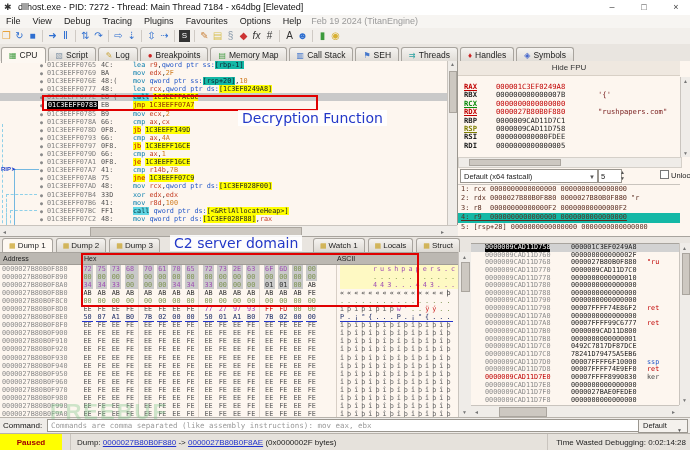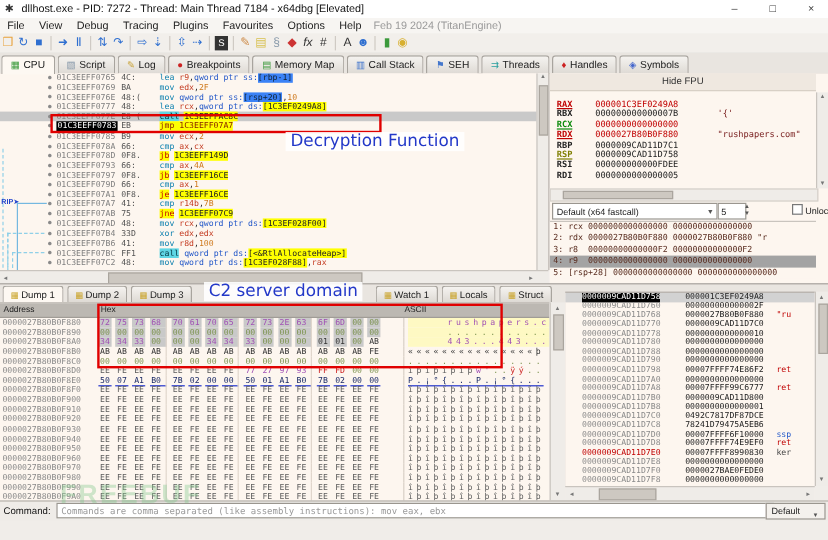--- a/index.html
+++ b/index.html
@@ -35,21 +35,21 @@
   #disasm{position:absolute;left:0;top:61px;width:457px;height:164px;background:#fdf6ef;border-right:1px solid #9a968f;overflow:hidden;}
   .drow{position:relative;height:8.1px;line-height:8.1px;font-size:6.8px;white-space:pre;}
   .drow.sel{background:#c9c9c9;}
   .gdot{position:absolute;left:40px;top:0;color:#8a8a8a;font-size:5px;}
   .daddr{position:absolute;left:47px;color:#7f7f7f;}
   .drow.rip .daddr{background:#000;color:#fff;padding:0 1px;}
   .dbytes{position:absolute;left:101px;color:#555;}
   .dins{position:absolute;left:133px;white-space:pre;}
   .t-mn{color:#0a7fae}.t-kw{color:#2156c8}.t-seg{color:#2156c8}
   .t-reg{color:#c43c22}.t-num{color:#cf7a1e}.t-pl{color:#333}
-  .t-mem{background:#3b82f6;color:#123;margin-top:32px;}
+  .t-mem{background:#14b8a6;color:#123;margin-top:32px;}
   .t-ahl{background:#ffff00;color:#222;}
   .t-jmp{background:#ffff00;color:#c00000;}
   .t-jhl{background:#ffff00;color:#8b2500;}
   .t-call{background:#5fd6e4;color:#00323c;}
   .jline{position:absolute;pointer-events:none;}
   #dis-vscroll{position:absolute;right:0;top:0;width:9px;height:164px;background:#efece8;border-left:1px solid #c9c4be;font-size:5px;color:#777;text-align:center;}
   #dis-hscroll{position:absolute;left:0;top:225px;width:457px;height:11px;background:#efece8;border-top:1px solid #c9c4be;}
   .thumb{position:absolute;background:#cdc8c1;border:1px solid #aaa59e;}
   .sarrow{position:absolute;font-size:5px;color:#777;}
   #ripmark{position:absolute;left:1px;top:104px;font-size:6px;font-weight:bold;color:#2244cc;}
@@ -70,21 +70,21 @@
   #regs-hscroll{position:absolute;left:0;top:96px;width:222px;height:9px;background:#efece8;border:1px solid #d5d0c9;}
   #convrow{position:absolute;left:0;top:107px;width:252px;height:15px;font-size:7.5px;line-height:13px;}
   #convbox{position:absolute;left:2px;top:1px;width:130px;height:12px;border:1px solid #9a968f;background:#fff;padding:0 3px;}
   #convarrow{position:absolute;right:2px;top:1px;font-size:6px;color:#555;}
   #depthbox{position:absolute;left:140px;top:1px;width:18px;height:12px;border:1px solid #9a968f;background:#fff;padding:0 2px;}
   #spin{position:absolute;left:162px;top:1px;font-size:5px;color:#555;line-height:6px;}
   #unlock{position:absolute;left:174px;top:1px;font-size:7.5px;padding-left:28px;}
   #cbx{display:inline-block;width:7px;height:7px;border:1px solid #777;background:#fff;vertical-align:-1px;margin-right:2px;}
   #args{position:absolute;left:0;top:123px;width:222px;border-top:1px solid #c9c4be;background:#fdf6ef;}
   .arow{height:9.4px;line-height:9.4px;font-size:6.9px;white-space:pre;padding-left:3px;color:#5a2d20;}
-  .arow.sel{background:#a3a3a3;}
+  .arow.sel{background:#14b8a6;text-decoration:underline;}
 
   
   #dumptabs{position:absolute;left:0;top:236px;width:690px;height:16px;background:#e9e5e0;border-top:1px solid #a8a49e;}
   .dtab{display:inline-block;height:13px;margin:1px 1px 0 2px;padding:0 6px;font-size:8px;line-height:13px;
         border:1px solid #a8a49e;border-bottom:none;border-radius:3px 3px 0 0;background:linear-gradient(#f5f3f0,#ddd9d3);vertical-align:top;}
   .dtab.sel{background:#fdf8f2;}
   .dticon{margin-right:2px;font-size:7px;color:#c9a227;}
 
   
   #dump{position:absolute;left:0;top:252px;width:458px;height:165px;background:#fdf6ef;border-top:1px solid #a8a49e;overflow:hidden;}
@@ -706,20 +706,25 @@
     <div class="thumb" style="left:28px;top:1px;width:46px;height:8px;"></div>
     <span class="sarrow" style="right:3px;top:3px;">►</span>
   </div>
 
   <div id="cmdbar">
     <span id="cmdlabel">Command:</span>
     <input id="cmdinput" placeholder="Commands are comma separated (like assembly instructions): mov eax, ebx" style="">
     <div id="cmdmode"><span>Default</span><span id="cmdmodearrow">▼</span></div>
   </div>
 
+  <div id="statusbar">
+    <span id="stbadge">Paused</span>
+    <span id="stdump"><span>Dump: </span><span class="lnk">0000027B80B0F880</span><span> -&gt; </span><span class="lnk">0000027B80B0F8AE</span><span> (0x0000002F bytes)</span></span>
+    <span id="sttime">Time Wasted Debugging: 0:02:14:28</span>
+  </div>
 
   <div class="annbox" style="left:42px;top:95px;width:272px;height:12px;"></div>
   <div class="anntext" style="left:238px;top:110px;">Decryption Function</div>
   <div class="annbox" style="left:81px;top:253px;width:334px;height:50px;"></div>
   <div class="anntext" style="left:170px;top:235px;">C2 server domain</div>
   <div id="watermark">FREEBUF</div>
 
 </div>
 
 </body></html>

